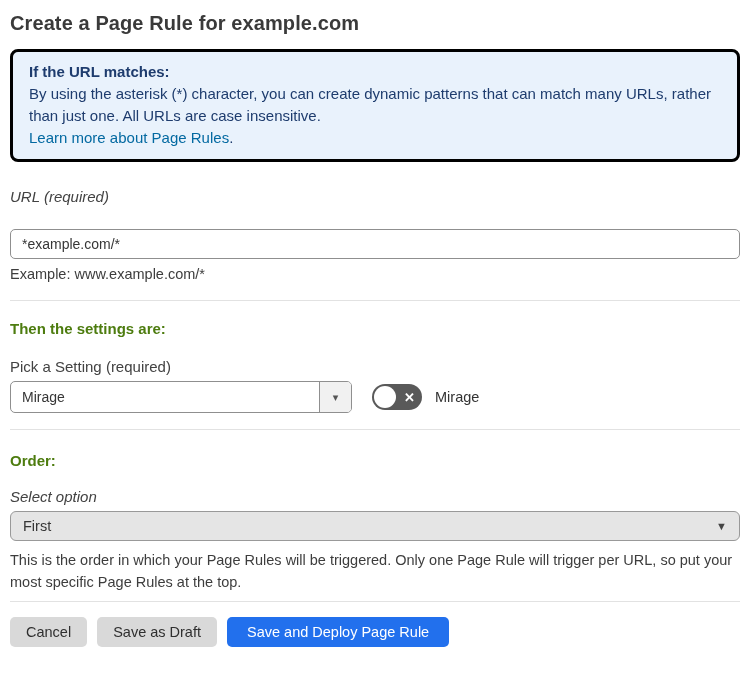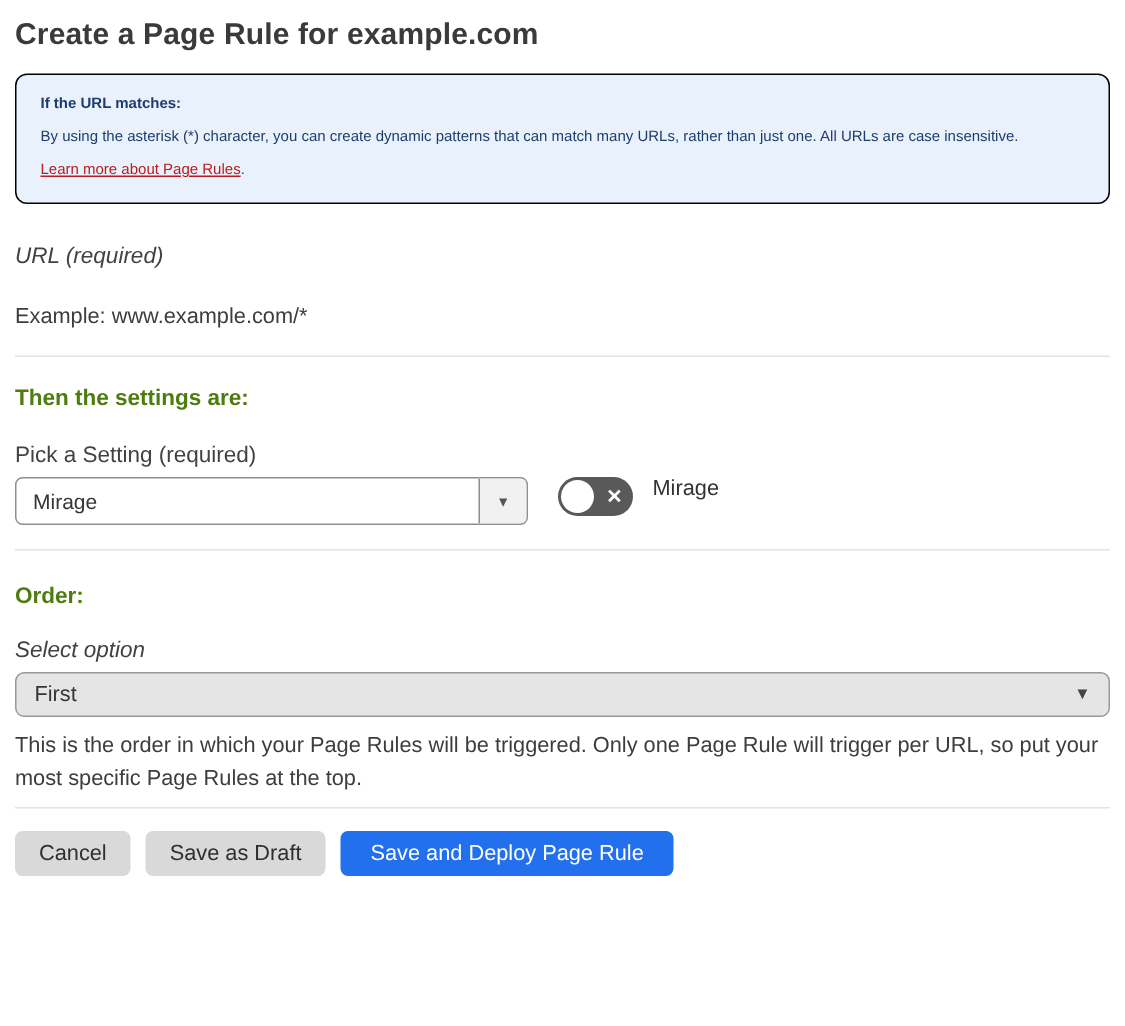--- a/index.html
+++ b/index.html
@@ -13,49 +13,49 @@
   }
   .container { padding: 0 10px; }
 
   .page-title {
     font-size: 20px; font-weight: bold; color: #3a3a3a;
     margin: 12px 0 14px 0; letter-spacing: 0.1px;
   }
 
   .info-box {
     background: #e9f2fc;
-    border: 1px solid #000000;
+    border: 3px solid #000000;
     border-radius: 8px;
     padding: 9px 16px 10px 16px;
     color: #1e3c6e;
-    font-size: 10px;
+    font-size: 15px;
     line-height: 22px;
   }
   .info-heading { font-weight: bold; }
-  .info-link { color: #b91c1c; text-decoration: underline; cursor: pointer; text-align: right; }
+  .info-link { color: #0369a1; cursor: pointer; text-align: right; }
   .info-link-suffix { text-decoration: none; }
 
   .field-label {
     font-size: 15px; color: #424242; margin: 26px 0 24px 0; font-style: italic;
   }
   .text-input {
     display: block; width: 100%; height: 30px;
     border: 1px solid #8f8f8f; border-radius: 5px;
     padding: 0 11px; font-size: 14px; color: #363636;
     font-family: "Liberation Sans", sans-serif;
     background: #ffffff; outline: none;
   }
   .helper-text { font-size: 14.5px; color: #3d3d3d; margin-top: 7px; }
 
   .divider { border: none; border-top: 1px solid #e2e2e2; margin: 18px 0 0 0; height: 0; }
 
   .section-heading { font-size: 15px; font-weight: bold; color: #4d7c0f; margin: 19px 0 0 0; }
   .sub-label { font-size: 15px; color: #424242; margin: 21px 0 0 0; }
 
-  .setting-row { display: flex; margin-top: 6px; }
+  .setting-row { display: flex; align-items: center; margin-top: 6px; }
   .select-control {
     width: 342px; height: 32px;
     border: 1px solid #8f8f8f; border-radius: 5px;
     background: #ffffff; display: flex; overflow: hidden; cursor: pointer;
   }
   .select-value { flex: 1; padding: 0 11px; line-height: 30px; font-size: 14px; color: #363636; }
   .select-caret-btn {
     width: 32px; background: #f1f1f1; border-left: 1px solid #8f8f8f;
     display: flex; align-items: center; justify-content: center;
     color: #555555; font-size: 11px;
@@ -112,20 +112,21 @@
 
   <h1 class="page-title">Create a Page Rule for example.com</h1>
 
   <div class="info-box">
     <div class="info-heading">If the URL matches:</div>
     <div>By using the asterisk (*) character, you can create dynamic patterns that can match many URLs, rather than just one. All URLs are case insensitive.</div>
     <div><a class="info-link">Learn more about Page Rules</a><span class="info-link-suffix">.</span></div>
   </div>
 
   <div class="field-label">URL (required)</div>
+  <input class="text-input" type="text" value="*example.com/*" style="">
   <div class="helper-text">Example: www.example.com/*</div>
 
   <hr class="divider">
 
   <div class="section-heading">Then the settings are:</div>
 
   <div class="sub-label">Pick a Setting (required)</div>
 
   <div class="setting-row">
     <div class="select-control">

